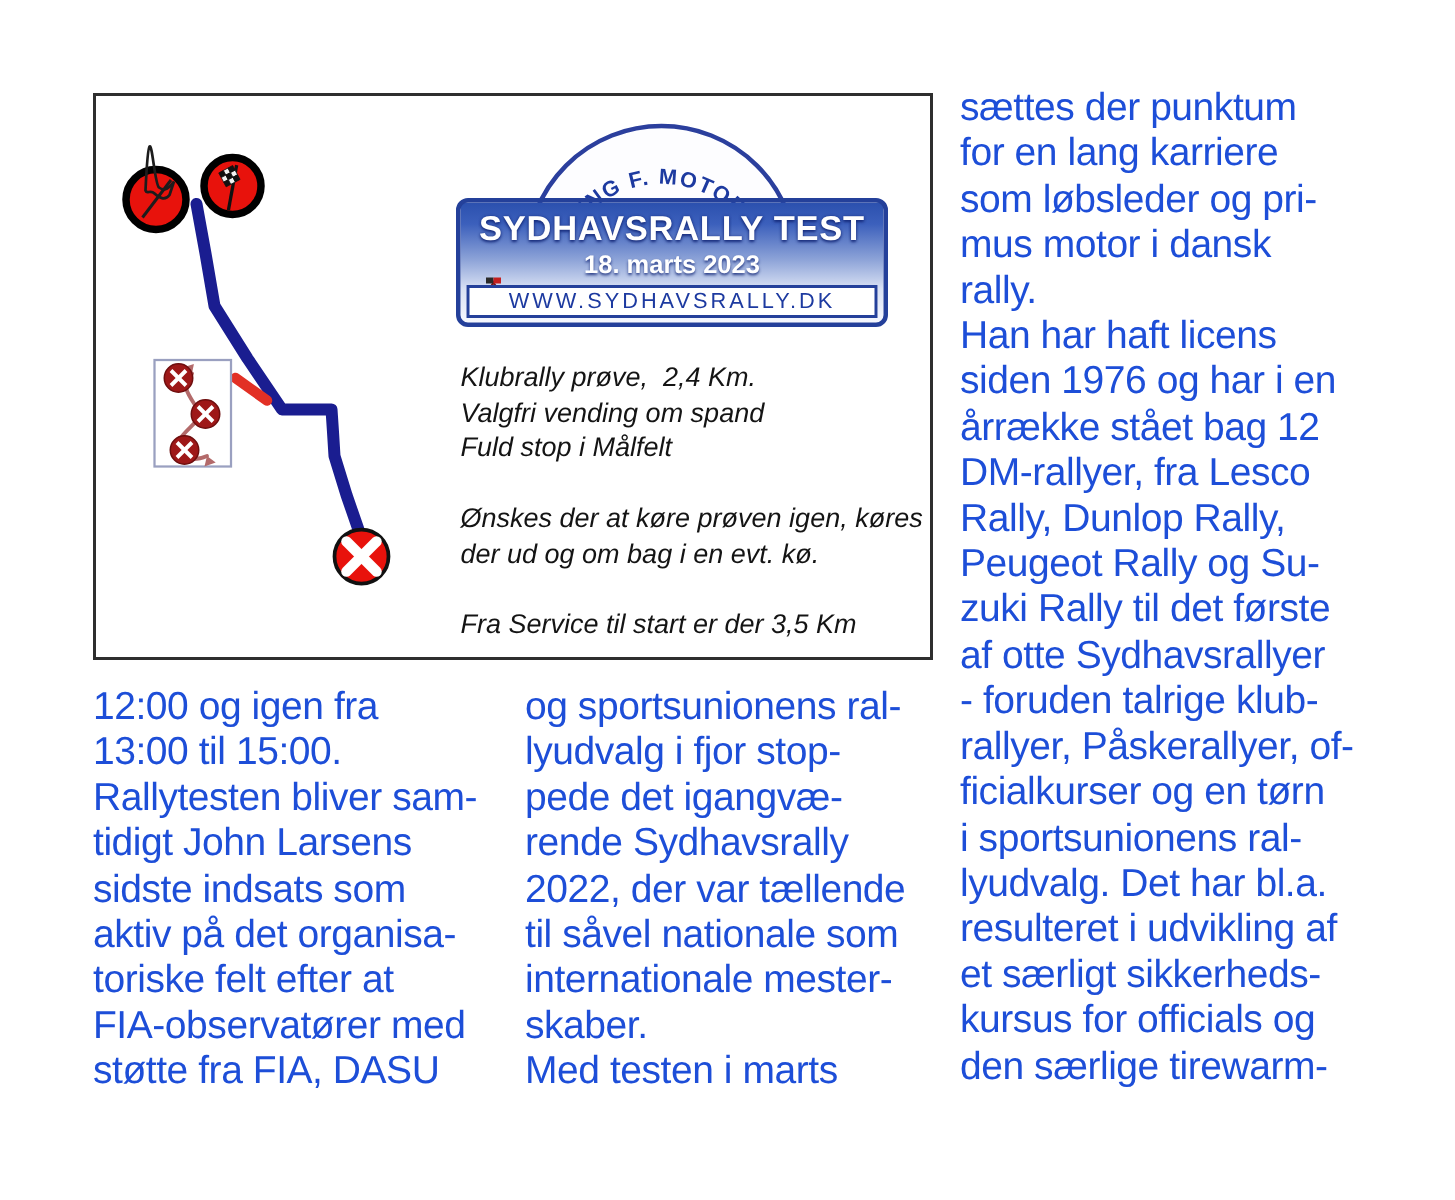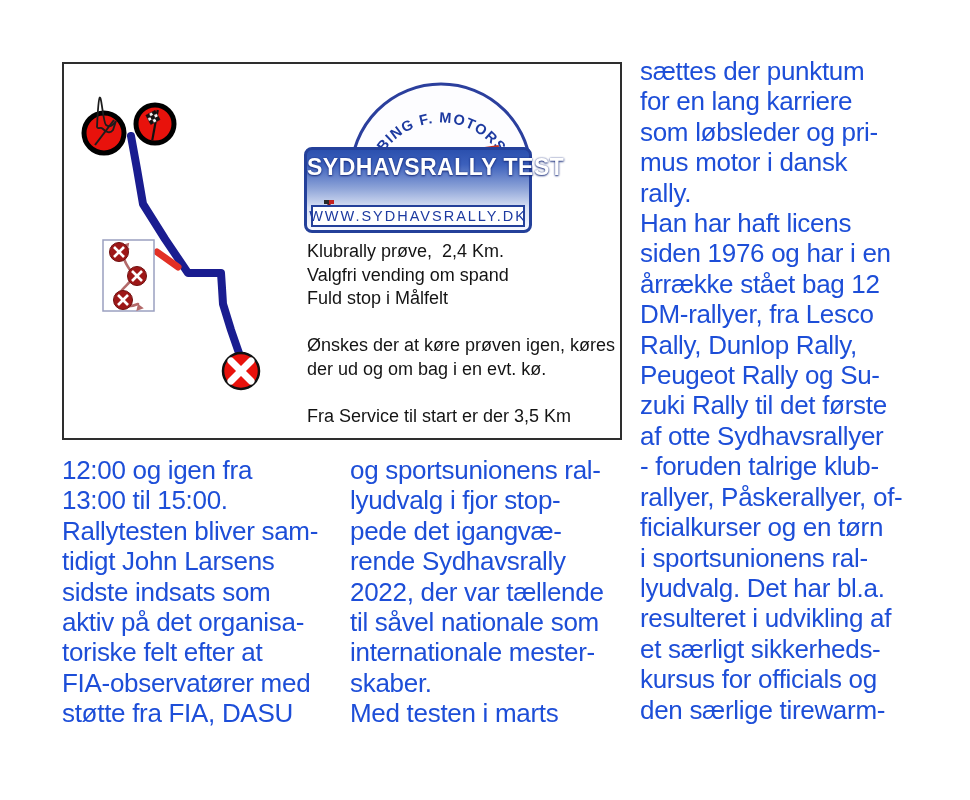--- a/index.html
+++ b/index.html
@@ -10,24 +10,23 @@
   }
   
   .map-box {
     position:absolute; left:62px; top:62px; width:560px; height:378px;
     border:2px solid #2e2e2e; box-sizing:border-box; background:#fff; overflow:hidden;
   }
   .route-svg { position:absolute; left:0; top:0; }
   
   .plate-arch-svg { position:absolute; left:227px; top:12px; }
   .plate-body {
-    position:absolute; left:240px; top:68px; width:228px; height:86px;
+    position:absolute; left:240px; top:68px; width:288px; height:86px;
     box-sizing:border-box; border:3px solid #24409a; border-radius:8px;
     background:linear-gradient(#2b50ae 0%, #3c60bc 18%, #8ea4d8 48%, #d9e1f4 72%, #f6f8fe 100%);
-    margin-top:15px;
   }
   .plate-title {
     margin-top:4px; text-align:center; font-size:23px; font-weight:bold; color:#ffffff;
     letter-spacing:0.5px; text-shadow:0 1px 2px rgba(20,40,120,0.9), 0 0 2px rgba(20,40,120,0.7);
     white-space:nowrap;
   }
   .plate-date {
     text-align:center; font-size:17px; font-weight:bold; color:#ffffff;
     text-shadow:0 1px 2px rgba(20,40,120,0.9); margin-top:1px; white-space:nowrap;
   }
@@ -35,21 +34,21 @@
     position:absolute; left:4px; right:4px; bottom:3px; height:22px;
     box-sizing:border-box; background:#ffffff; border:2px solid #24409a;
     display:flex; align-items:center; justify-content:center;
     font-size:14.5px; font-weight:normal; color:#1d3aa0; letter-spacing:2px; white-space:nowrap;
   }
   .plate-logo-left  { position:absolute; left:7px;  top:48px; }
   .plate-logo-right { position:absolute; right:7px; top:52px; }
   
   .stage-info {
     position:absolute; left:243px; top:176px;
-    font-size:18px; line-height:23.5px; color:#141414; white-space:pre;
+    font-size:18px; line-height:23.5px; color:#141414; white-space:pre;font-style:italic;
   }
   
   .article-col {
     position:absolute; font-size:26px; line-height:30.4px; color:#1d4ed8;
     letter-spacing:-0.3px; white-space:pre;
   }
   .col-1 { left:62px;  top:455px; }
   .col-2 { left:350px; top:455px; }
   .col-3 { left:640px; top:56px;  }
 </style>
@@ -136,20 +135,21 @@
       <rect x="42" y="-18" width="16" height="3.5" fill="#c23122" transform="rotate(-8 50 -16)"></rect>
       <circle cx="-30" cy="13" r="10" fill="#151515"></circle>
       <circle cx="-30" cy="13" r="4.5" fill="#e05030"></circle>
       <circle cx="32" cy="13" r="10" fill="#151515"></circle>
       <circle cx="32" cy="13" r="4.5" fill="#e05030"></circle>
     </g>
   </svg>
 
   <div class="plate-body">
     <div class="plate-title">SYDHAVSRALLY TEST</div>
+    <div class="plate-date">18. marts 2023</div>
     <svg class="plate-logo-left" width="30" height="20" viewBox="0 0 30 20">
       <line x1="8" y1="16" x2="16" y2="4" stroke="#7a1515" stroke-width="1.5"></line>
       <line x1="22" y1="16" x2="14" y2="4" stroke="#7a1515" stroke-width="1.5"></line>
       <rect x="10" y="2" width="5" height="4" fill="#2a2a2a"></rect>
       <rect x="15" y="2" width="5" height="4" fill="#c32020"></rect>
       <path d="M 3,13 Q 15,9 27,13" fill="none" stroke="#c32020" stroke-width="3"></path>
     </svg>
     <svg class="plate-logo-right" width="30" height="14" viewBox="0 0 30 14">
       <path d="M 2,10 L 8,6 Q 16,2 24,4 L 28,7 L 26,10 Z" fill="#a79d8c" stroke="#6c6454" stroke-width="0.8"></path>
       <path d="M 18,3 L 24,4 L 26,6 L 19,6 Z" fill="#3d4f8a"></path>

